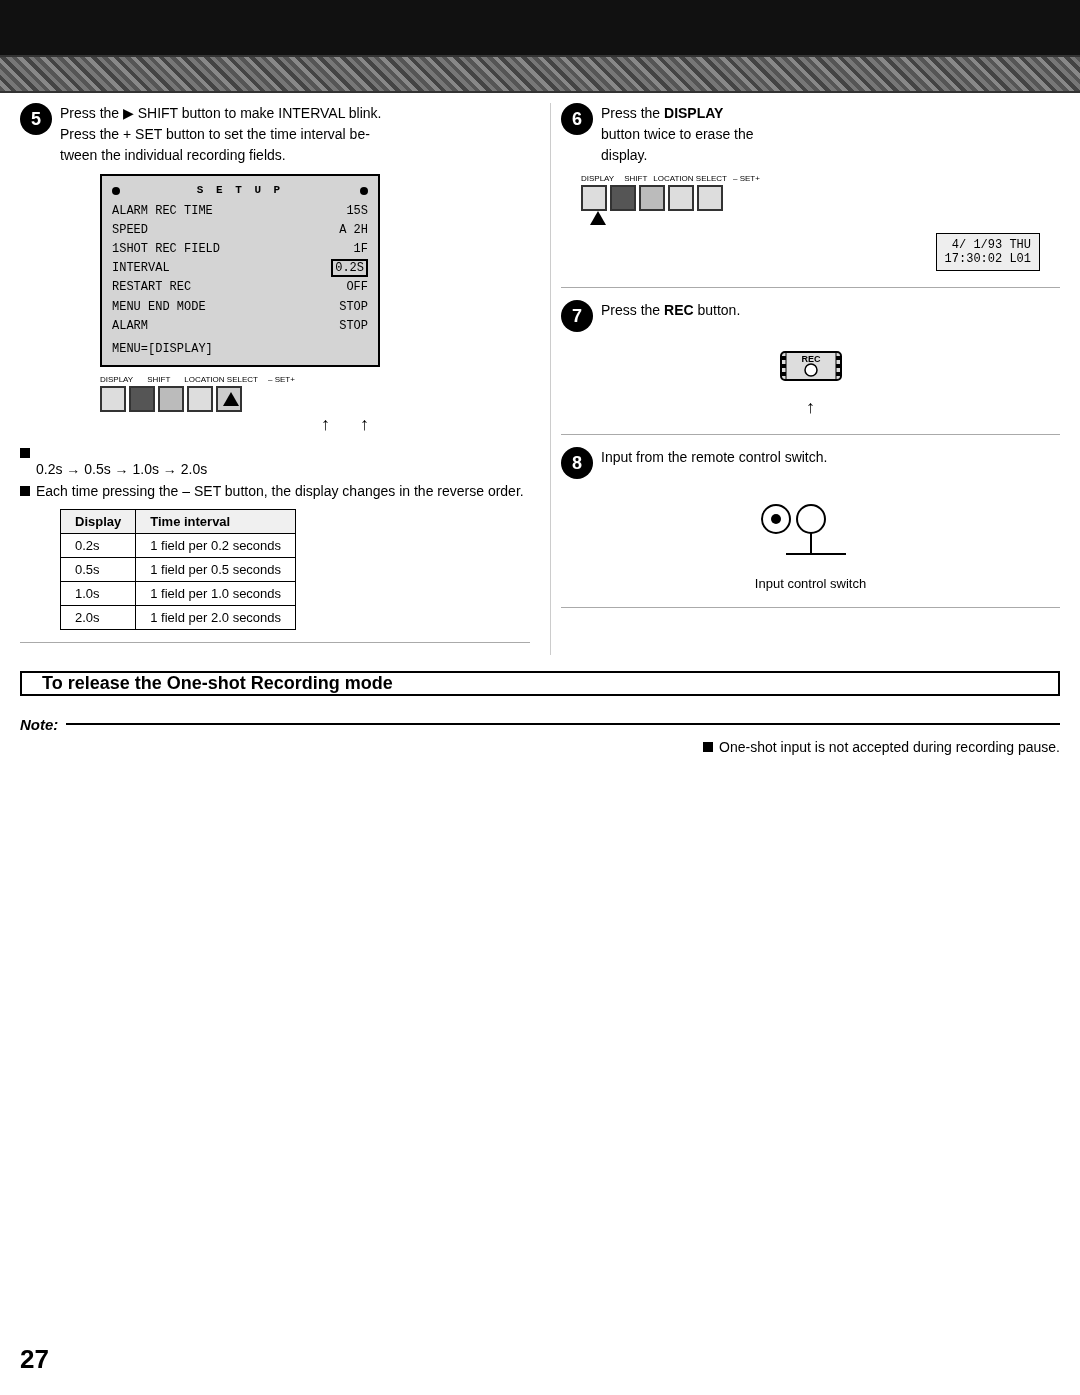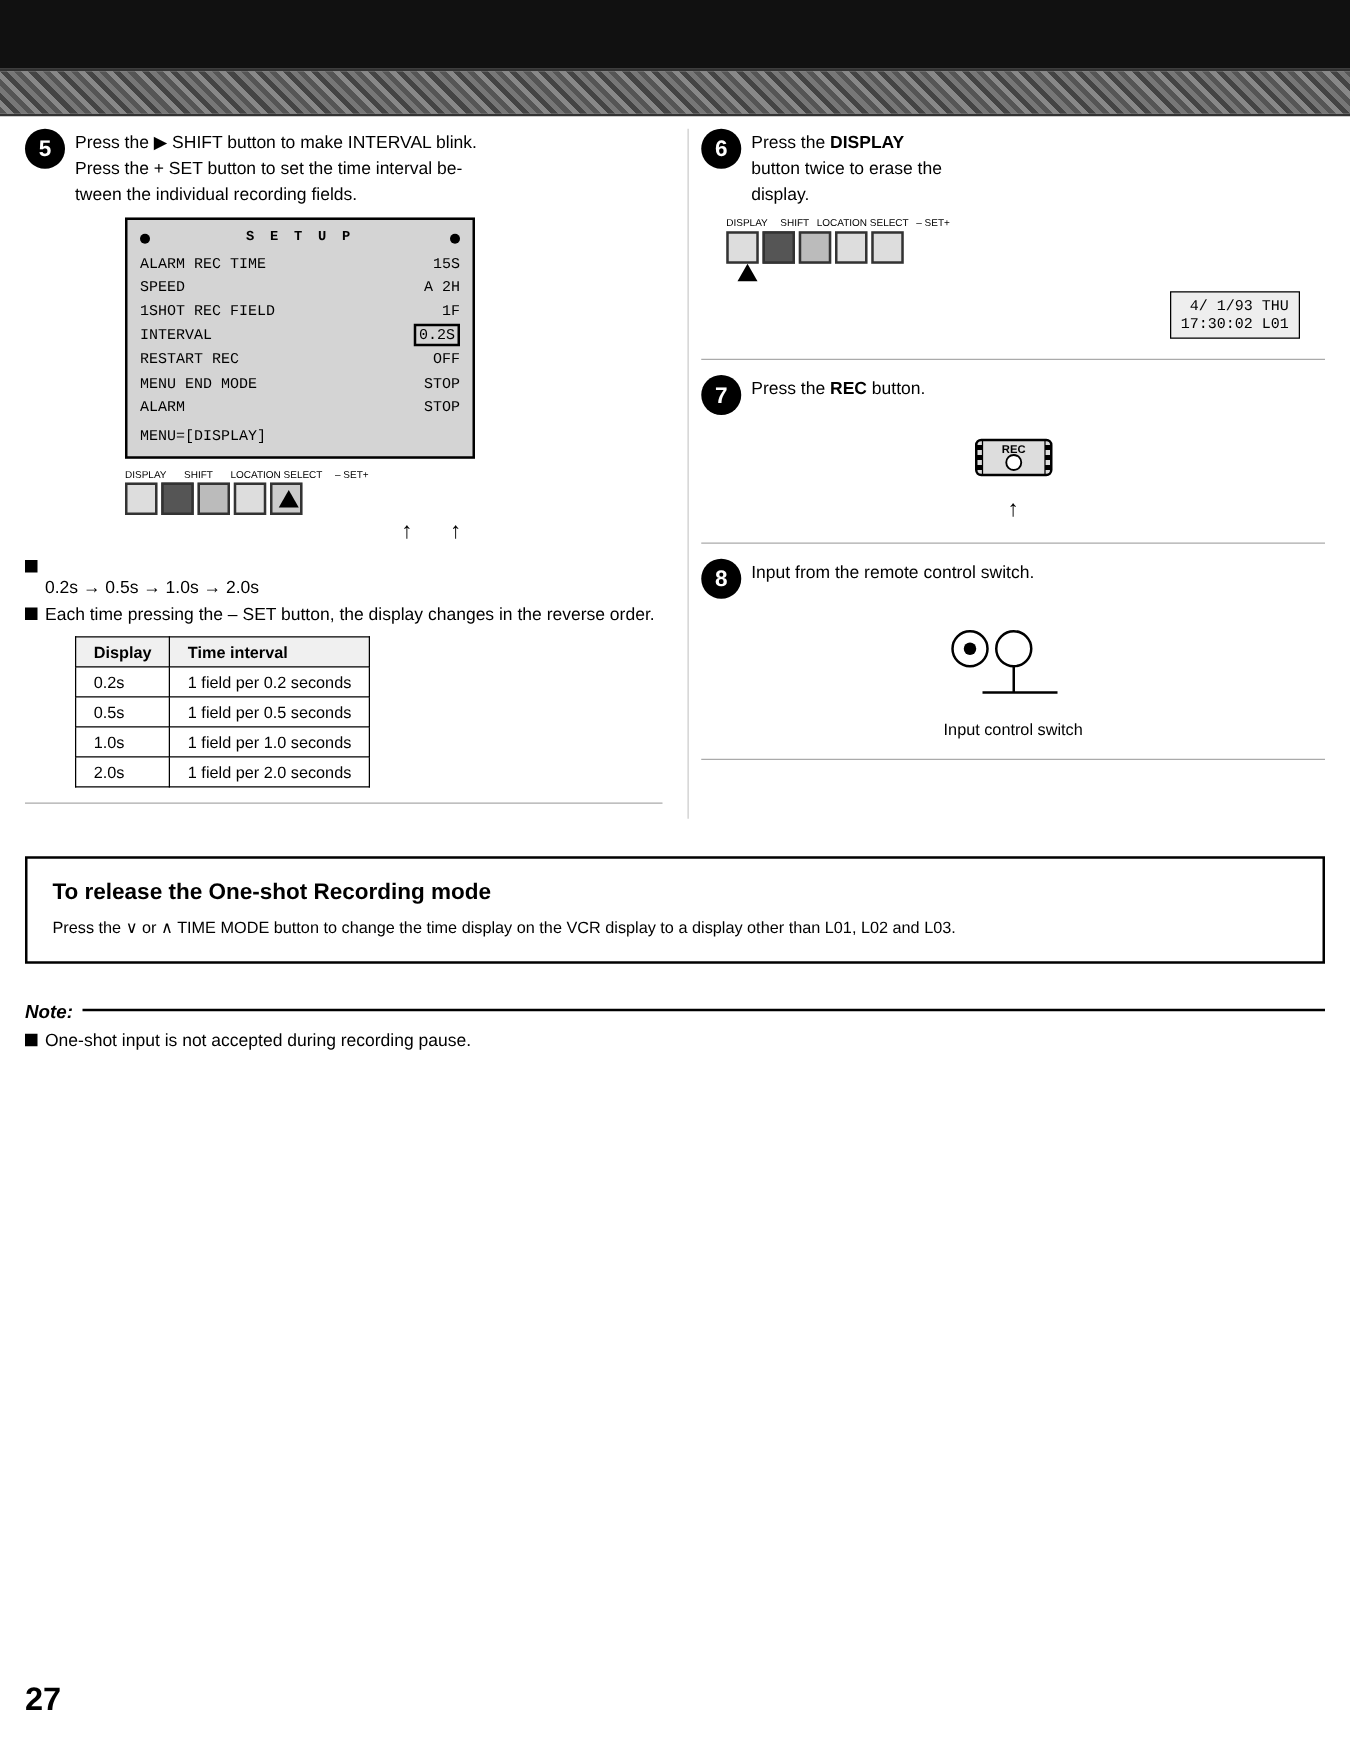--- a/index.html
+++ b/index.html
@@ -198,22 +198,22 @@
     .section-divider {
       width: 100%;
       height: 1px;
       background: #aaa;
       margin: 12px 0;
     }
 
     
     .release-section {
       border: 2px solid #000;
-      padding: 16px 20px;
-      margin: 20px 20px;
+      padding: 0 20px;
+      margin: 6px 20px;
       background: #fff;
     }
 
     .release-title {
       font-size: 18px;
       font-weight: bold;
     }
 
     .release-desc {
       font-size: 13px;
@@ -489,29 +489,28 @@
         </div>
       </div>
 
       <div class="section-divider"></div>
 
     </div>
   </div>
 
   <div class="release-section">
     <div class="release-title">To release the One-shot Recording mode</div>
-    <div class="release-desc">Press the ∨ or ∧ TIME MODE button to change the time display on the VCR display to a display other than L01, L02 and L03.</div>
   </div>
 
   <div class="note-section">
     <div style="display:flex; align-items:center; gap:8px;">
       <span style="font-weight:bold; font-style:italic; font-size:15px;">Note:</span>
       <span style="flex:1; height:2px; background:#000; display:inline-block; margin-bottom:2px;"></span>
     </div>
-    <div class="bullet-item" style="margin-top:6px;">
+    <div class="bullet-item" style="margin-top:6px;justify-content:flex-end;">
       <div class="bullet-sq"></div>
       <div>One-shot input is not accepted during recording pause.</div>
     </div>
   </div>
 
   <div class="page-number">27</div>
 
 </div>
 
 </body></html>

